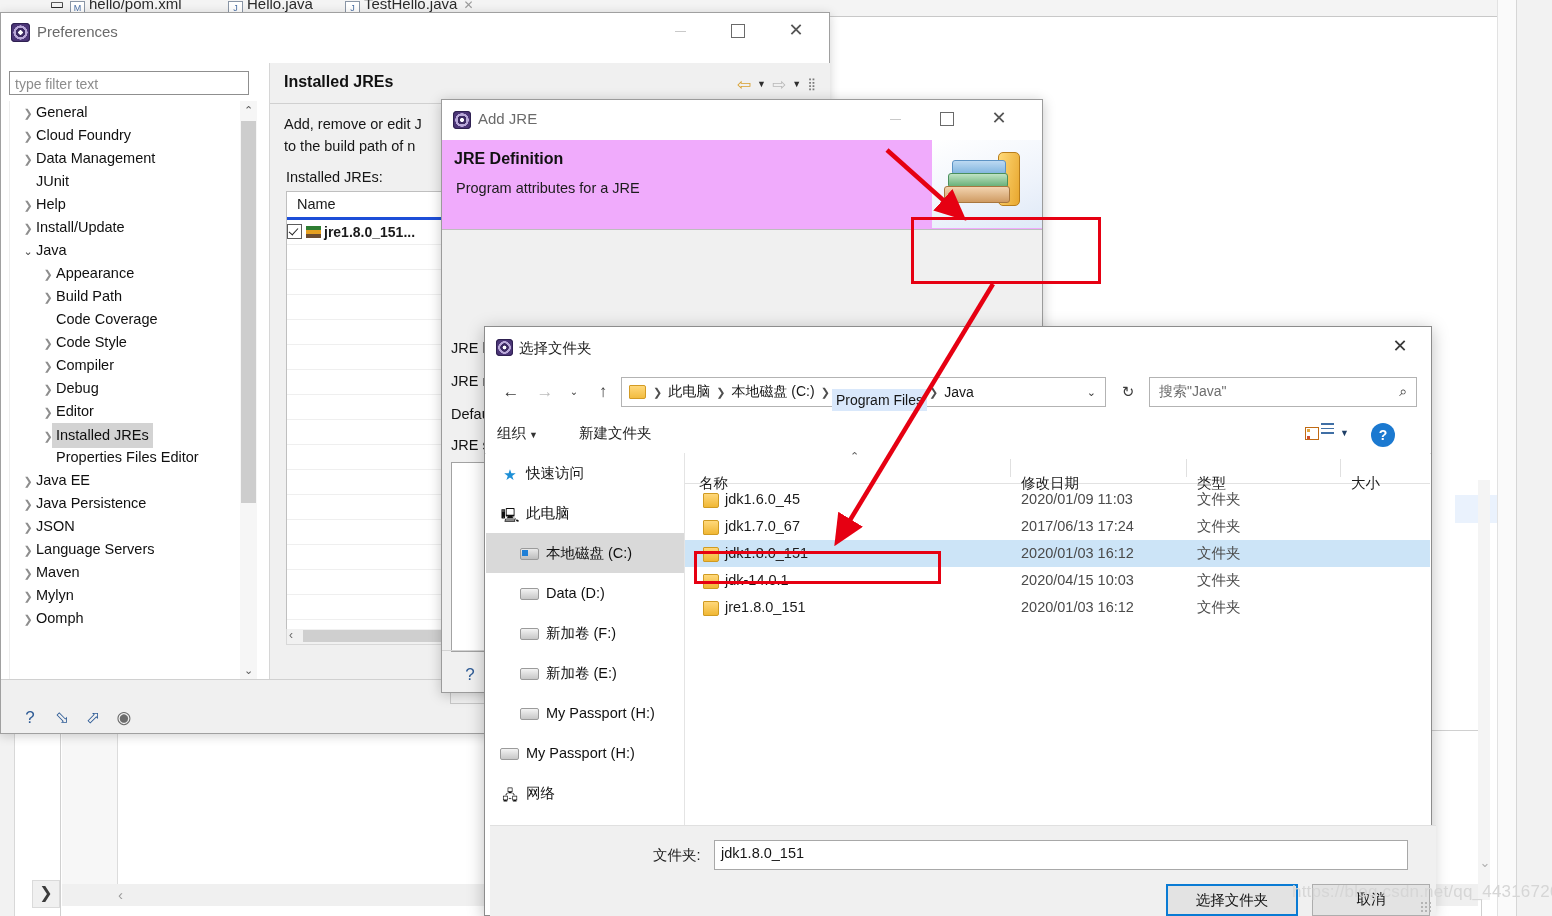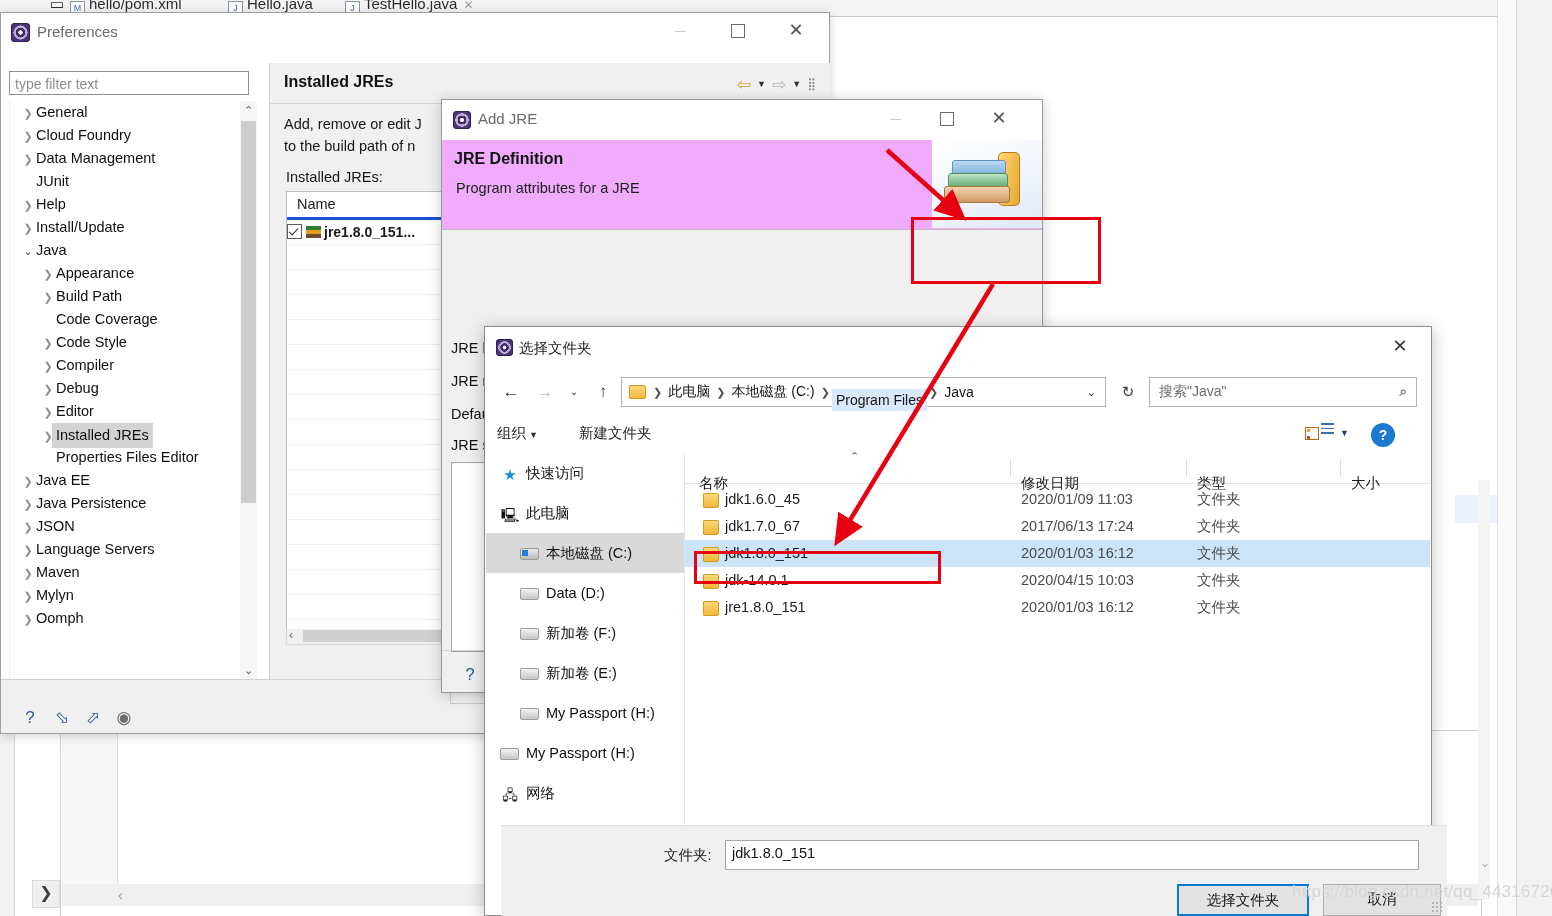--- a/index.html
+++ b/index.html
@@ -193,21 +193,21 @@
   .fl-row.sel{background:#cce4f7;}
   .fl-row .fico{position:absolute;left:18px;top:7px;width:14px;height:13px;background:linear-gradient(#ffd87a,#f0b734);border:1px solid #d09b22;border-radius:1px 2px 2px 1px;}
   .fl-row .nm{position:absolute;left:40px;}
   .fl-row .dt{position:absolute;left:336px;color:#4a4a4a;}
   .fl-row .tp{position:absolute;left:512px;color:#4a4a4a;}
 
   #fl-hscroll{position:absolute;left:200px;top:540px;width:745px;height:22px;background:#f3f3f3;}
   #fl-hscroll .lc{position:absolute;left:4px;top:1px;font-size:14px;color:#5d5d5d;}
   #fl-hscroll .rc{position:absolute;right:5px;top:1px;font-size:14px;color:#5d5d5d;}
   #fl-hscroll .th{position:absolute;left:21px;top:3px;width:688px;height:15px;background:#cdcdcd;}
-  #pk-bottom{position:absolute;left:16px;top:498px;width:946px;height:90px;background:#f0f0f0;border-top:1px solid #e0e0e0;}
+  #pk-bottom{position:absolute;left:5px;top:498px;width:946px;height:90px;background:#f0f0f0;border-top:1px solid #e0e0e0;}
   #fold-label{position:absolute;left:163px;top:20px;font-size:14.5px;color:#1b1b1b;}
   #fold-input{position:absolute;left:224px;top:14px;width:694px;height:30px;background:#fff;border:1px solid #a8a8a8;box-sizing:border-box;font-size:14.5px;color:#141414;padding:4px 6px;}
   #btn-choose{position:absolute;left:676px;top:58px;width:132px;height:32px;background:#e3e3e3;border:2px solid #0a7bd4;box-sizing:border-box;font-size:14.5px;color:#111;text-align:center;line-height:28px;}
   #btn-cancel{position:absolute;left:822px;top:58px;width:118px;height:32px;background:#e3e3e3;border:1px solid #adadad;box-sizing:border-box;font-size:14.5px;color:#111;text-align:center;line-height:29px;}
   #pk-grip{position:absolute;right:4px;bottom:3px;width:12px;height:12px;
      background-image:radial-gradient(#b4b4b4 1px,transparent 1.2px);background-size:4px 4px;}
 
   
   #anno-layer{position:absolute;left:0;top:0;width:1552px;height:916px;pointer-events:none;}
   .redbox{position:absolute;border:3px solid #e60012;}

